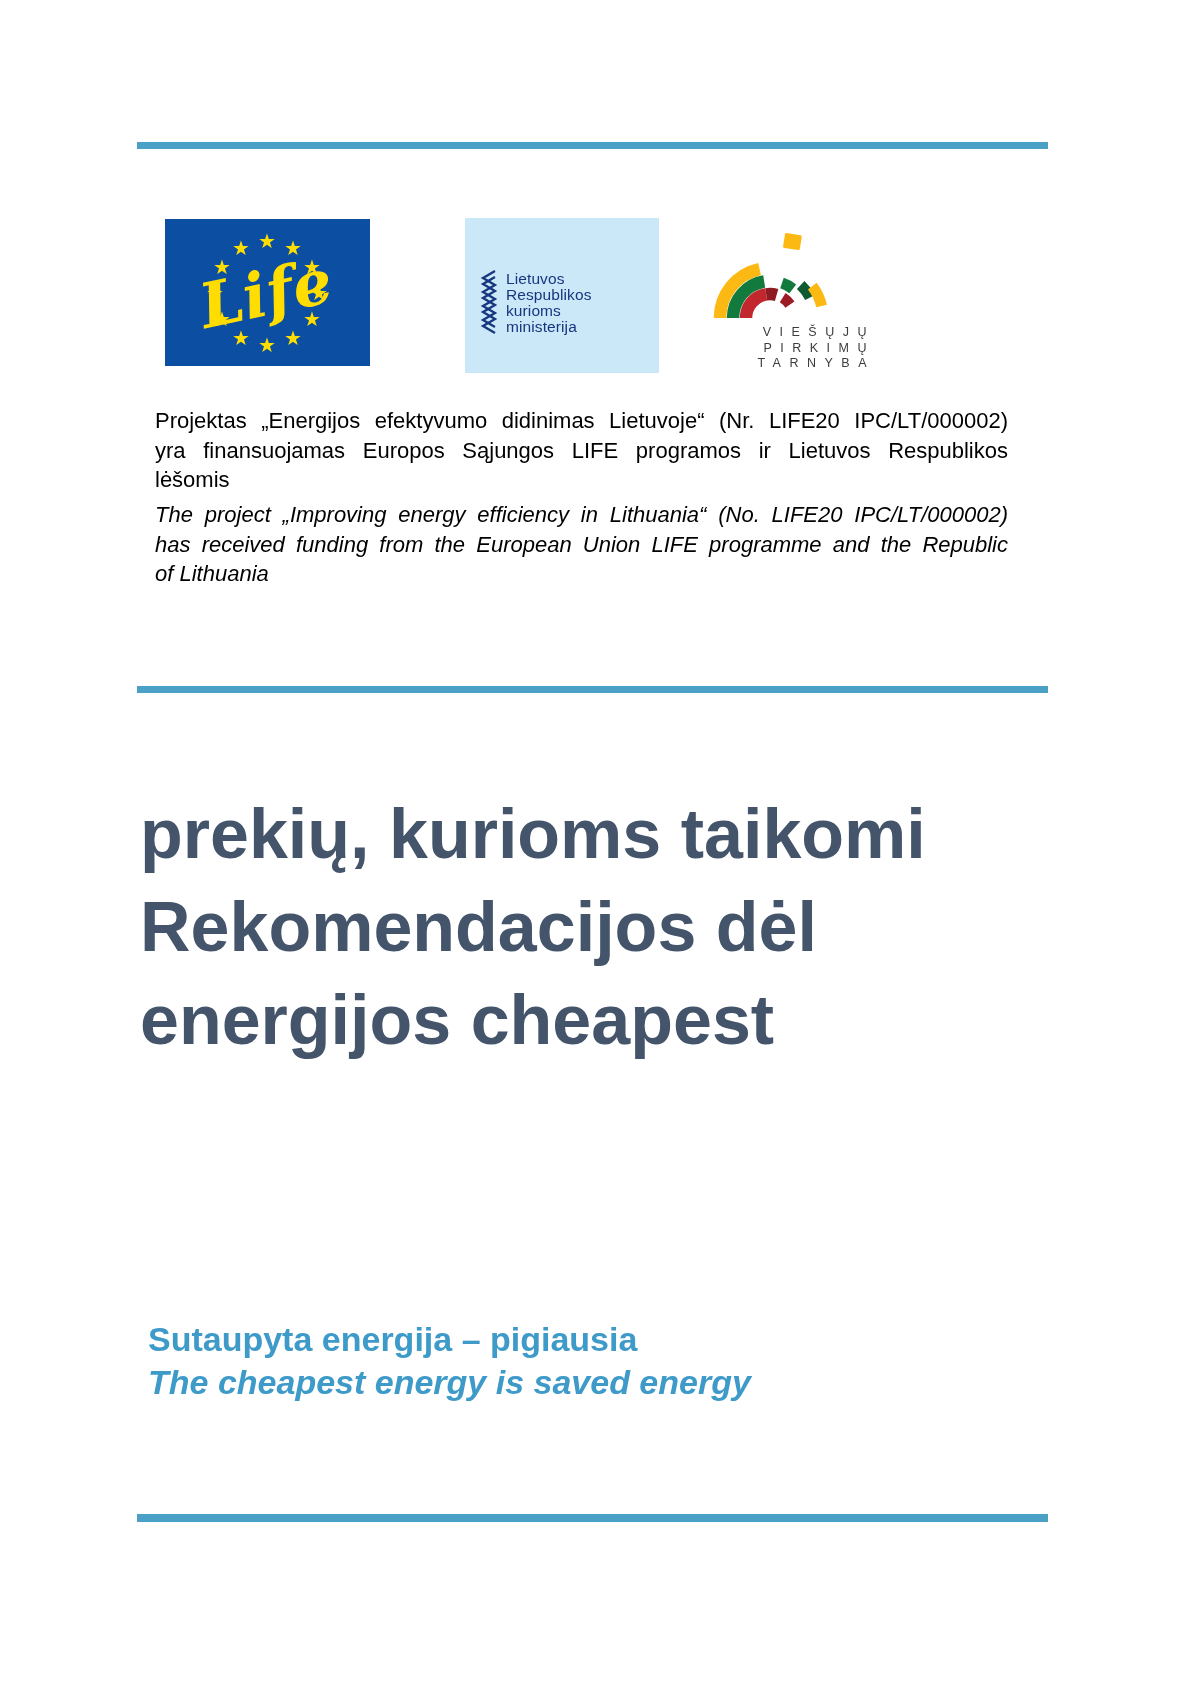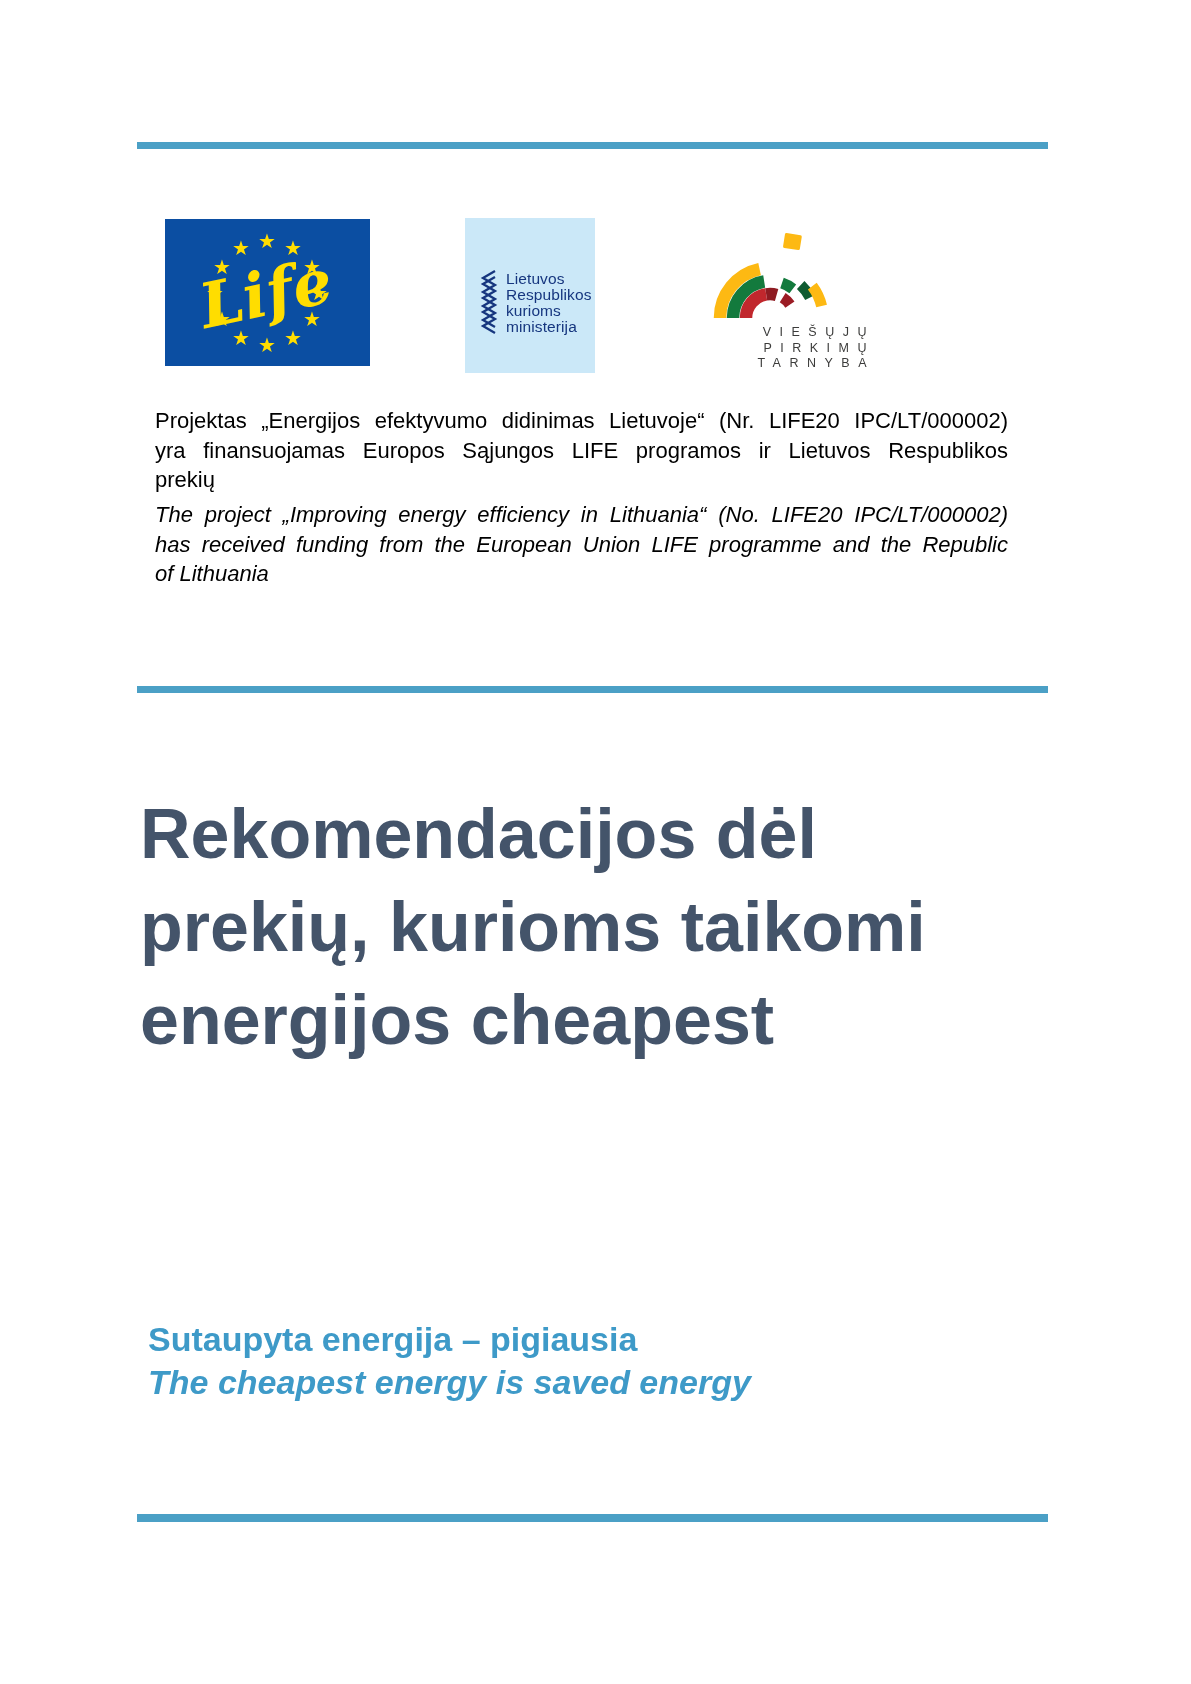--- a/index.html
+++ b/index.html
@@ -11,21 +11,21 @@
   .divider.top{top:142px;height:7px;}
   .divider.mid{top:686px;height:7px;}
   .divider.bottom{top:1514px;height:8px;}
 
   
   .flag{position:absolute;left:165px;top:219px;width:205px;height:147px;background:var(--eu-blue);}
   .star{position:absolute;transform:translate(-50%,-50%);color:var(--star-yellow);
         font-family:"DejaVu Sans",sans-serif;font-size:20px;line-height:1;}
   .life-script{position:absolute;left:0;top:0;}
 
-  .ministry{position:absolute;left:465px;top:218px;width:130px;height:155px;
+  .ministry{position:absolute;left:465px;top:218px;width:194px;height:155px;
             background:var(--ministry-bg);}
   .ministry-inner{position:absolute;left:13px;top:50px;display:flex;align-items:center;}
   .ministry-text{margin-left:6px;color:var(--ministry-text);font-size:15.5px;
                  line-height:15.8px;font-weight:500;letter-spacing:0.1px;}
 
   .vpt{position:absolute;left:695px;top:218px;width:180px;height:152px;}
   .vpt-caption{margin-left:16px;margin-top:-2px;color:var(--vpt-text);
                font-size:12.5px;line-height:15.5px;letter-spacing:8.5px;font-weight:500;text-align:right;}
 
   
@@ -87,34 +87,34 @@
     <div class="vpt-caption">
       <div>VIEŠŲJŲ</div>
       <div>PIRKIMŲ</div>
       <div>TARNYBA</div>
     </div>
   </div>
 
   <div class="funding lt">
     <div class="stretch">Projektas „Energijos efektyvumo didinimas Lietuvoje“ (Nr. LIFE20 IPC/LT/000002)</div>
     <div class="stretch">yra finansuojamas Europos Sąjungos LIFE programos ir Lietuvos Respublikos</div>
-    <div>prekių</div>
+    <div>lėšomis</div>
   </div>
 
   <div class="funding en">
     <div class="stretch">The project „Improving energy efficiency in Lithuania“ (No. LIFE20 IPC/LT/000002)</div>
     <div class="stretch">has received funding from the European Union LIFE programme and the Republic</div>
     <div>of Lithuania</div>
   </div>
 
   <div class="divider mid"></div>
 
   <h1 class="doc-title">
+    <div>prekių, kurioms taikomi</div>
     <div>Rekomendacijos dėl</div>
-    <div>prekių, kurioms taikomi</div>
     <div>energijos cheapest</div>
   </h1>
 
   <div class="slogan">
     <div class="lt">Sutaupyta energija – pigiausia</div>
     <div class="en">The cheapest energy is saved energy</div>
   </div>
 
   <div class="divider bottom"></div>
 

